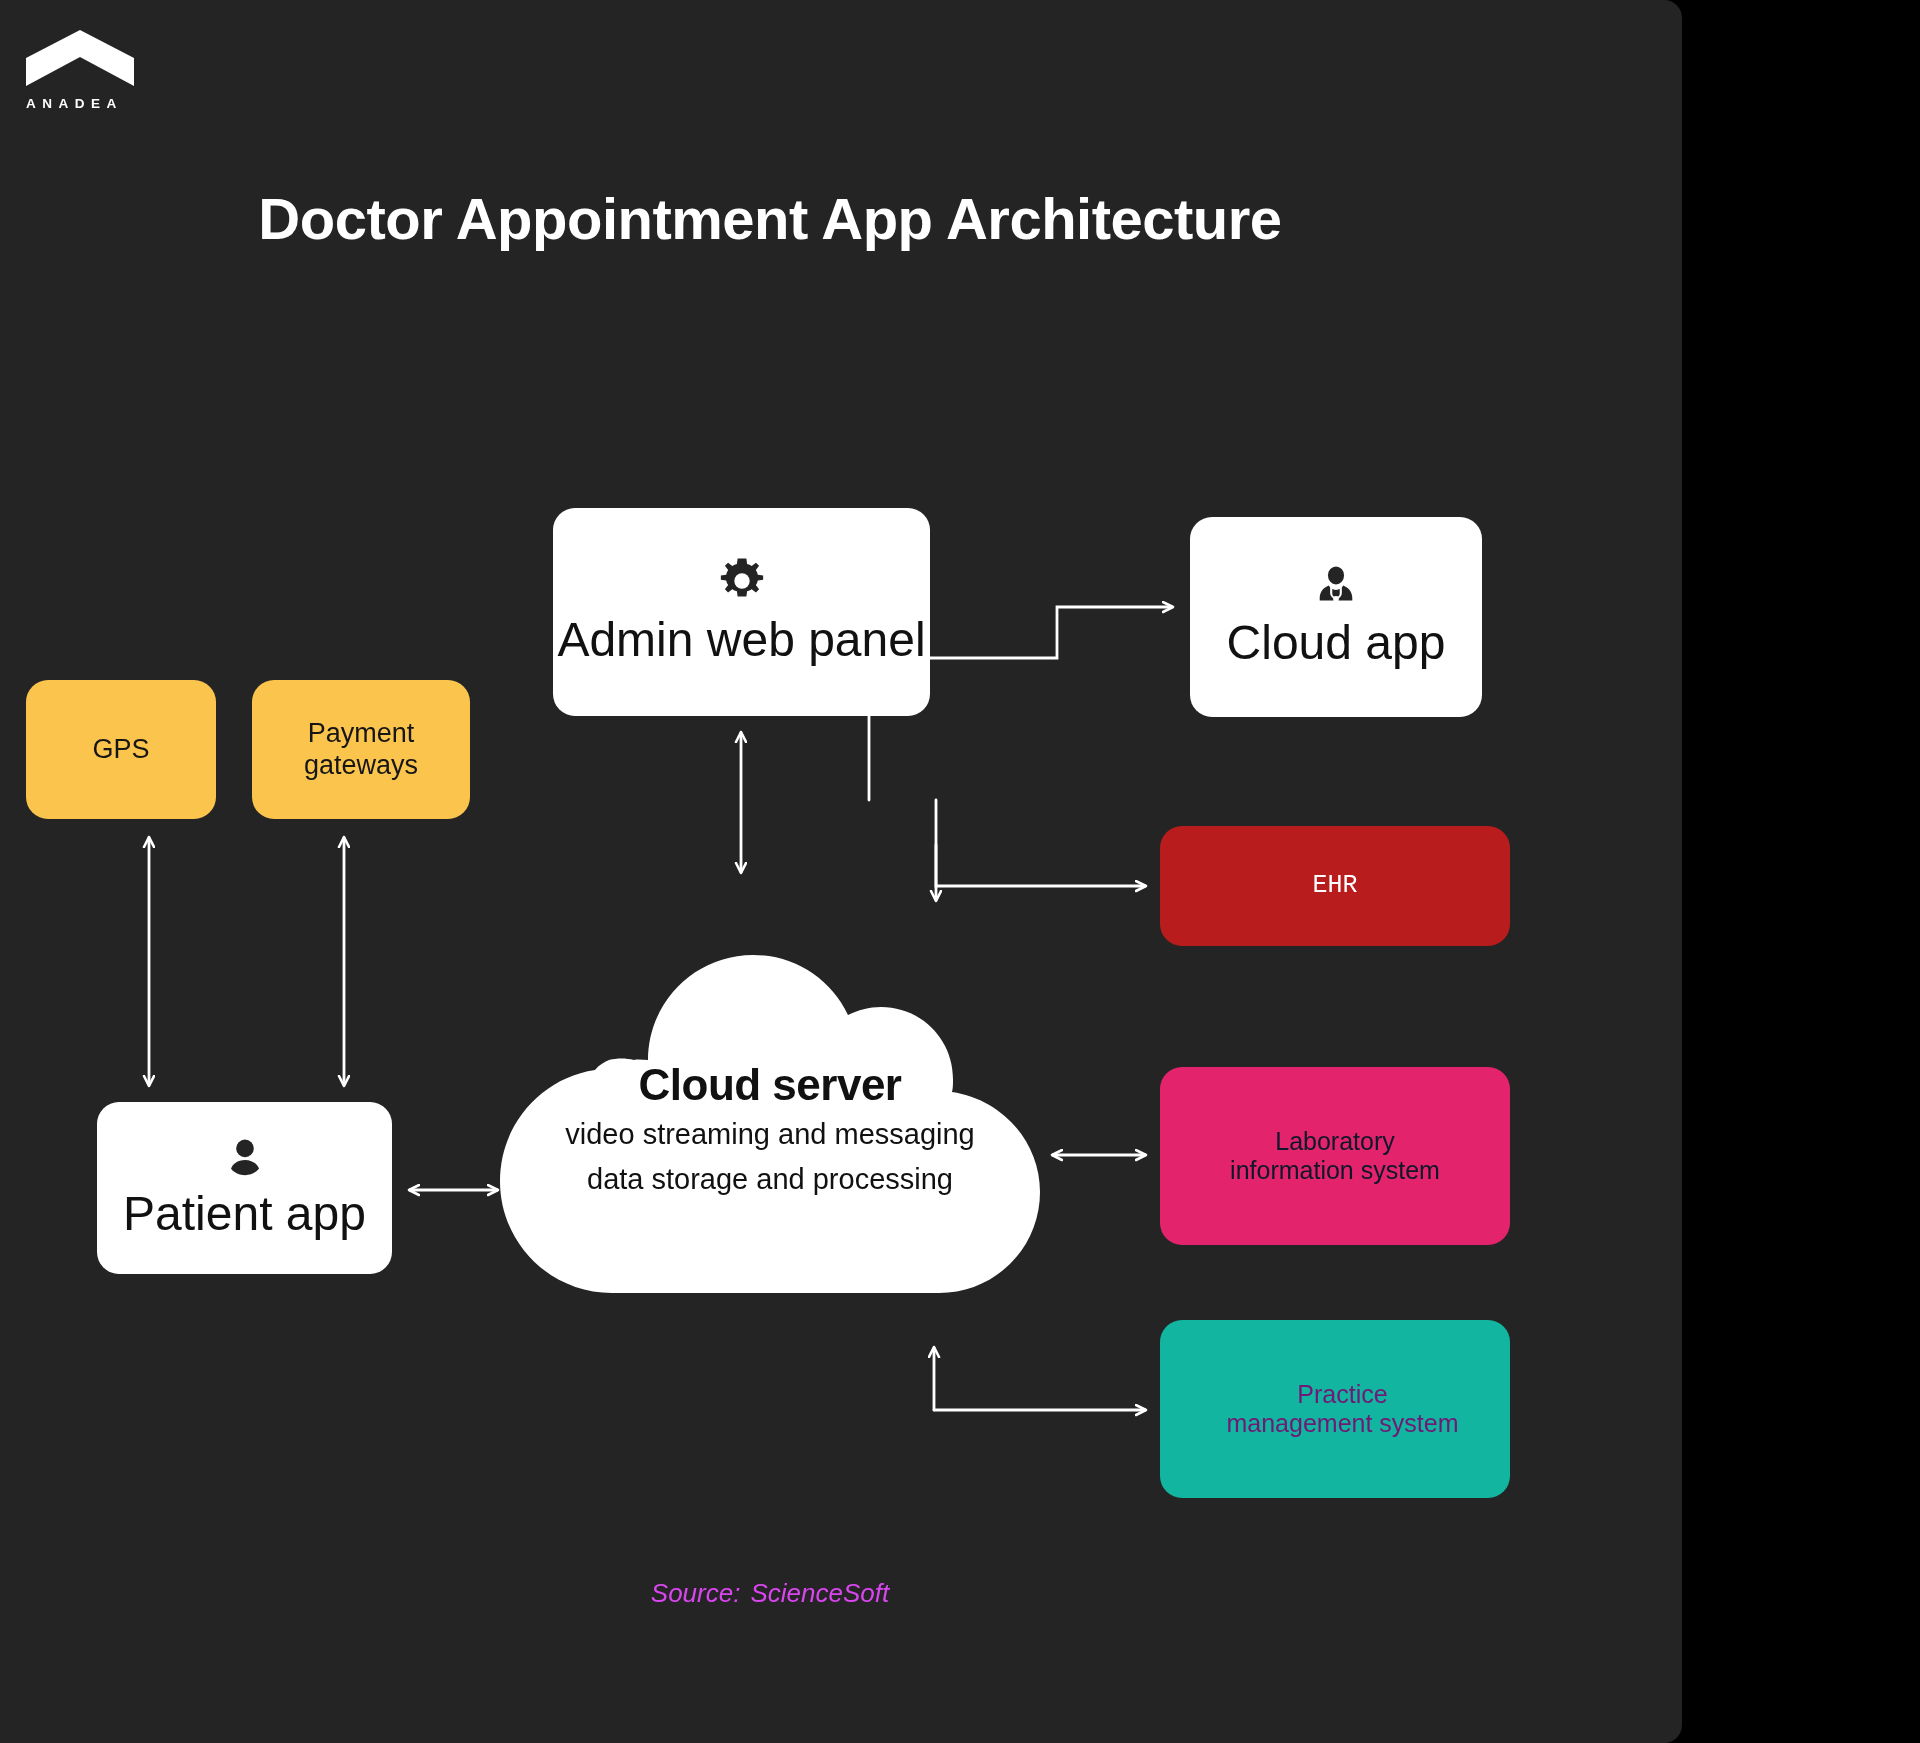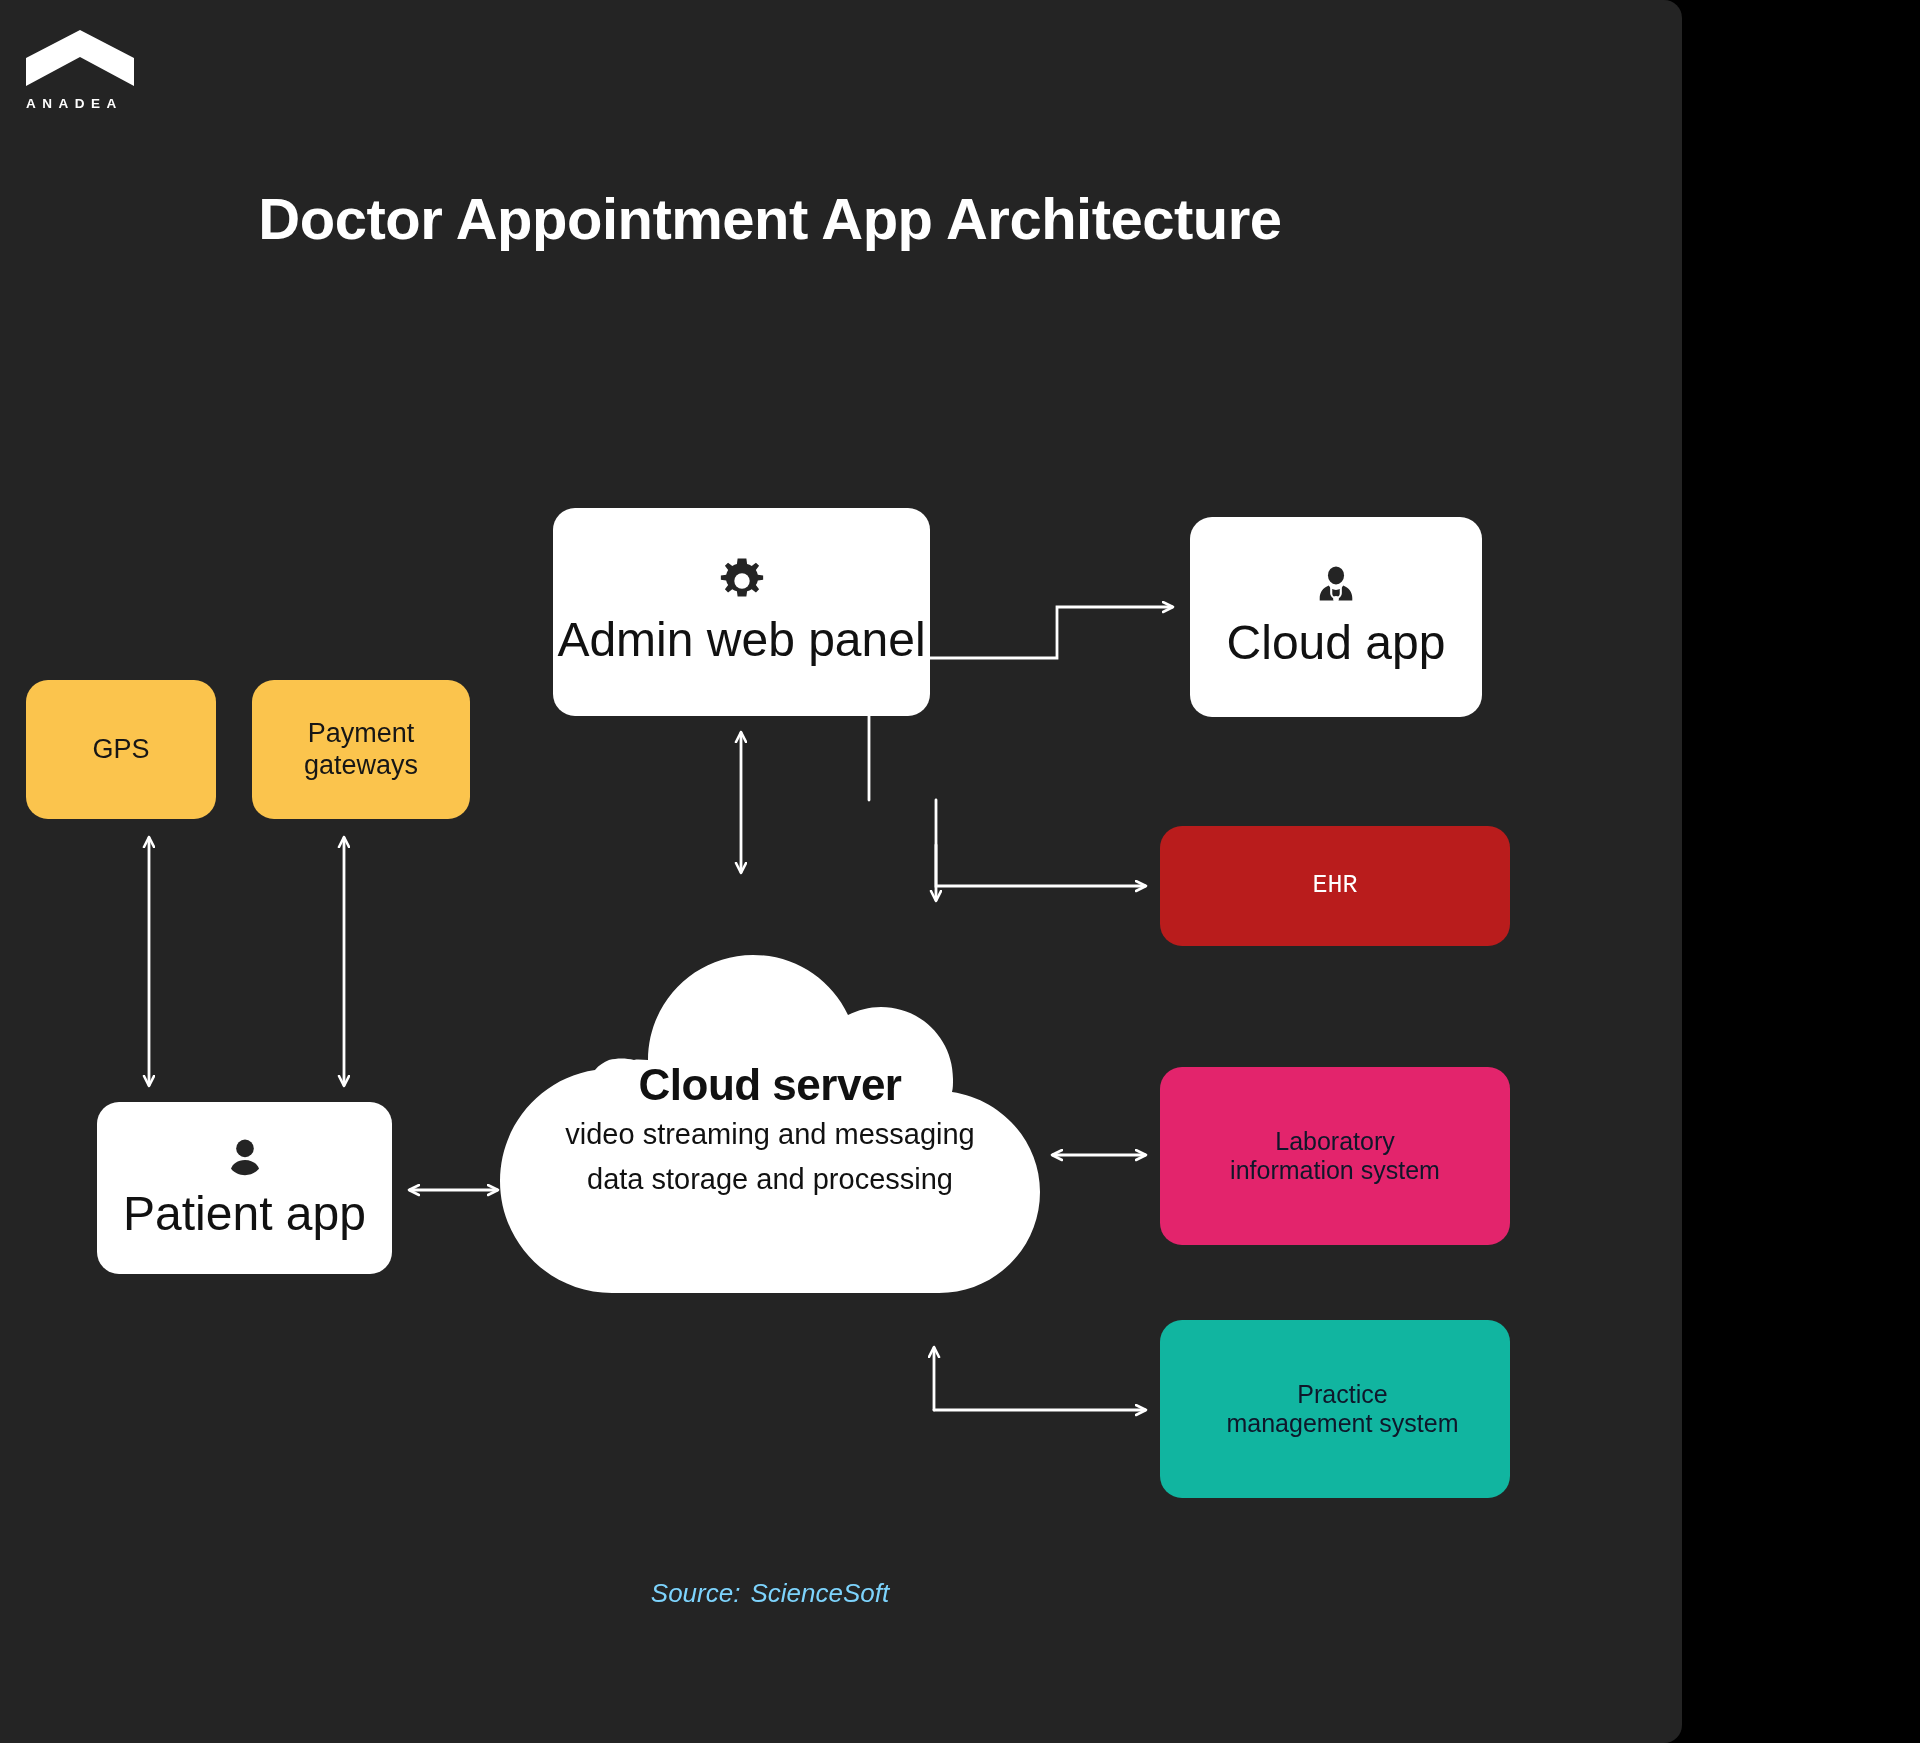--- a/index.html
+++ b/index.html
@@ -68,21 +68,21 @@
     flex-direction: column;
     align-items: center;
     justify-content: center;
     text-align: center;
     line-height: 1.18;
   }
   .node-white { background: #fff; color: #111; }
   .node-yellow { background: #FBC44D; color: #161616; }
   .node-blue { background: #b91c1c; color: #fff; font-family: Liberation Mono, monospace; }
   .node-pink { background: #E3246C; color: #0f172a; }
-  .node-teal { background: #11B5A0; color: #0f172a; padding-left: 15px; }
+  .node-teal { background: #11B5A0; color: #701a75; padding-left: 15px; }
 
   .label-lg { font-size: 48px; font-weight: 400; }
   .label-md { font-size: 27px; font-weight: 500; }
   .label-sm { font-size: 25px; font-weight: 500; }
 
   .node-icon { display: block; margin-bottom: 6px; }
 
   
   #gps           { left: 26px;   top: 680px;  width: 190px; height: 139px; }
   #payment       { left: 252px;  top: 680px;  width: 218px; height: 139px; }
@@ -122,21 +122,21 @@
     pointer-events: none;
   }
 
   
   .source {
     position: absolute;
     left: 0;
     top: 1578px;
     width: 1540px;
     text-align: center;
-    color: #7dd3fc;
+    color: #d946ef;
     font-size: 26px;
     font-style: italic;
   }
   .source .src-label { margin-right: 10px; }
 </style>
 </head>
 <body>
 
 <div id="canvas">
   <div class="board">

